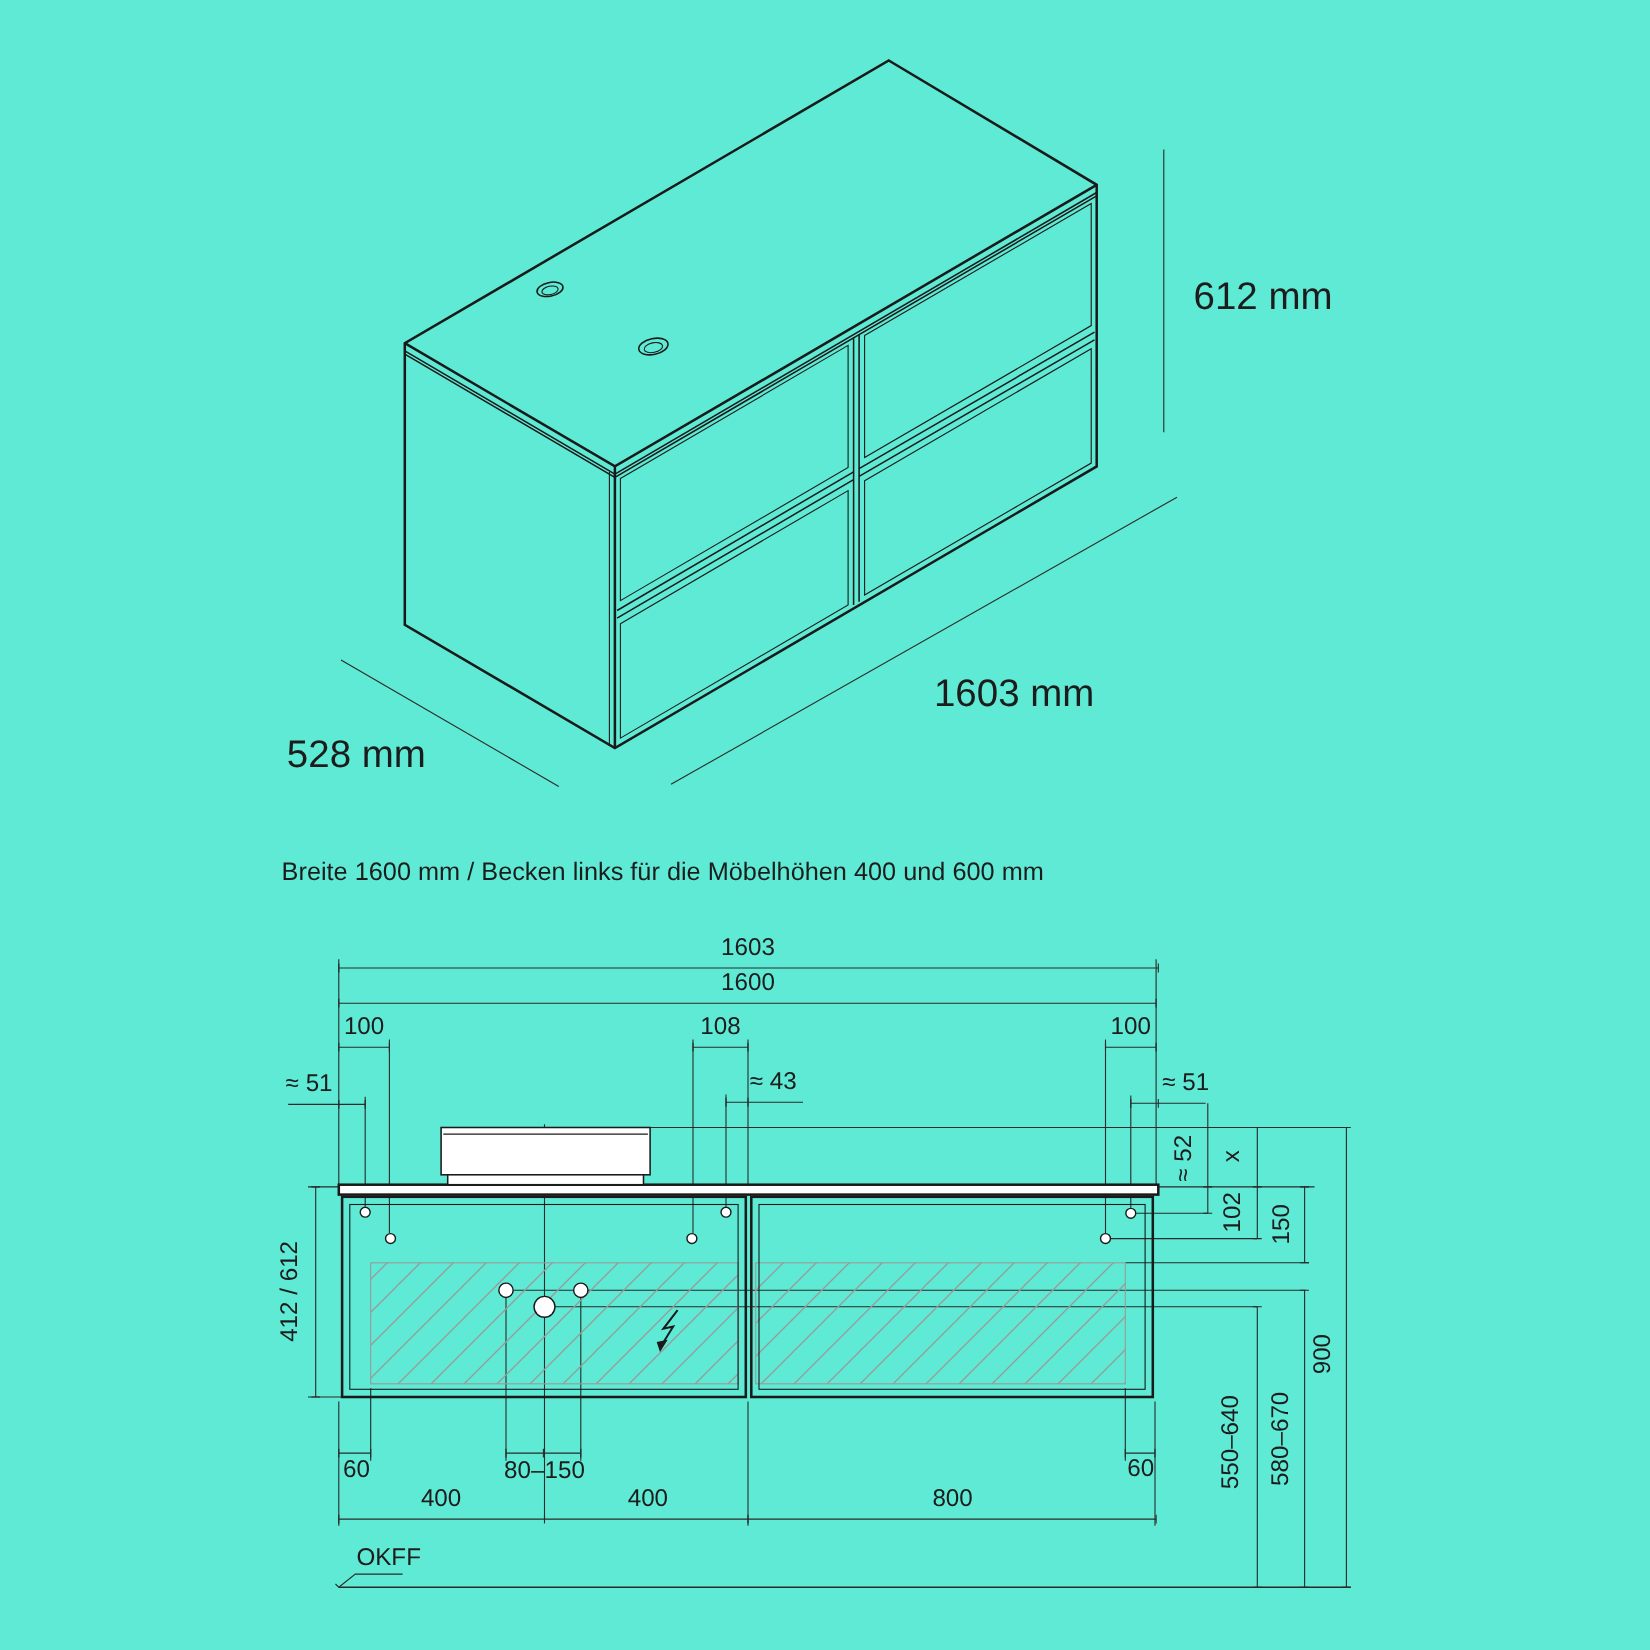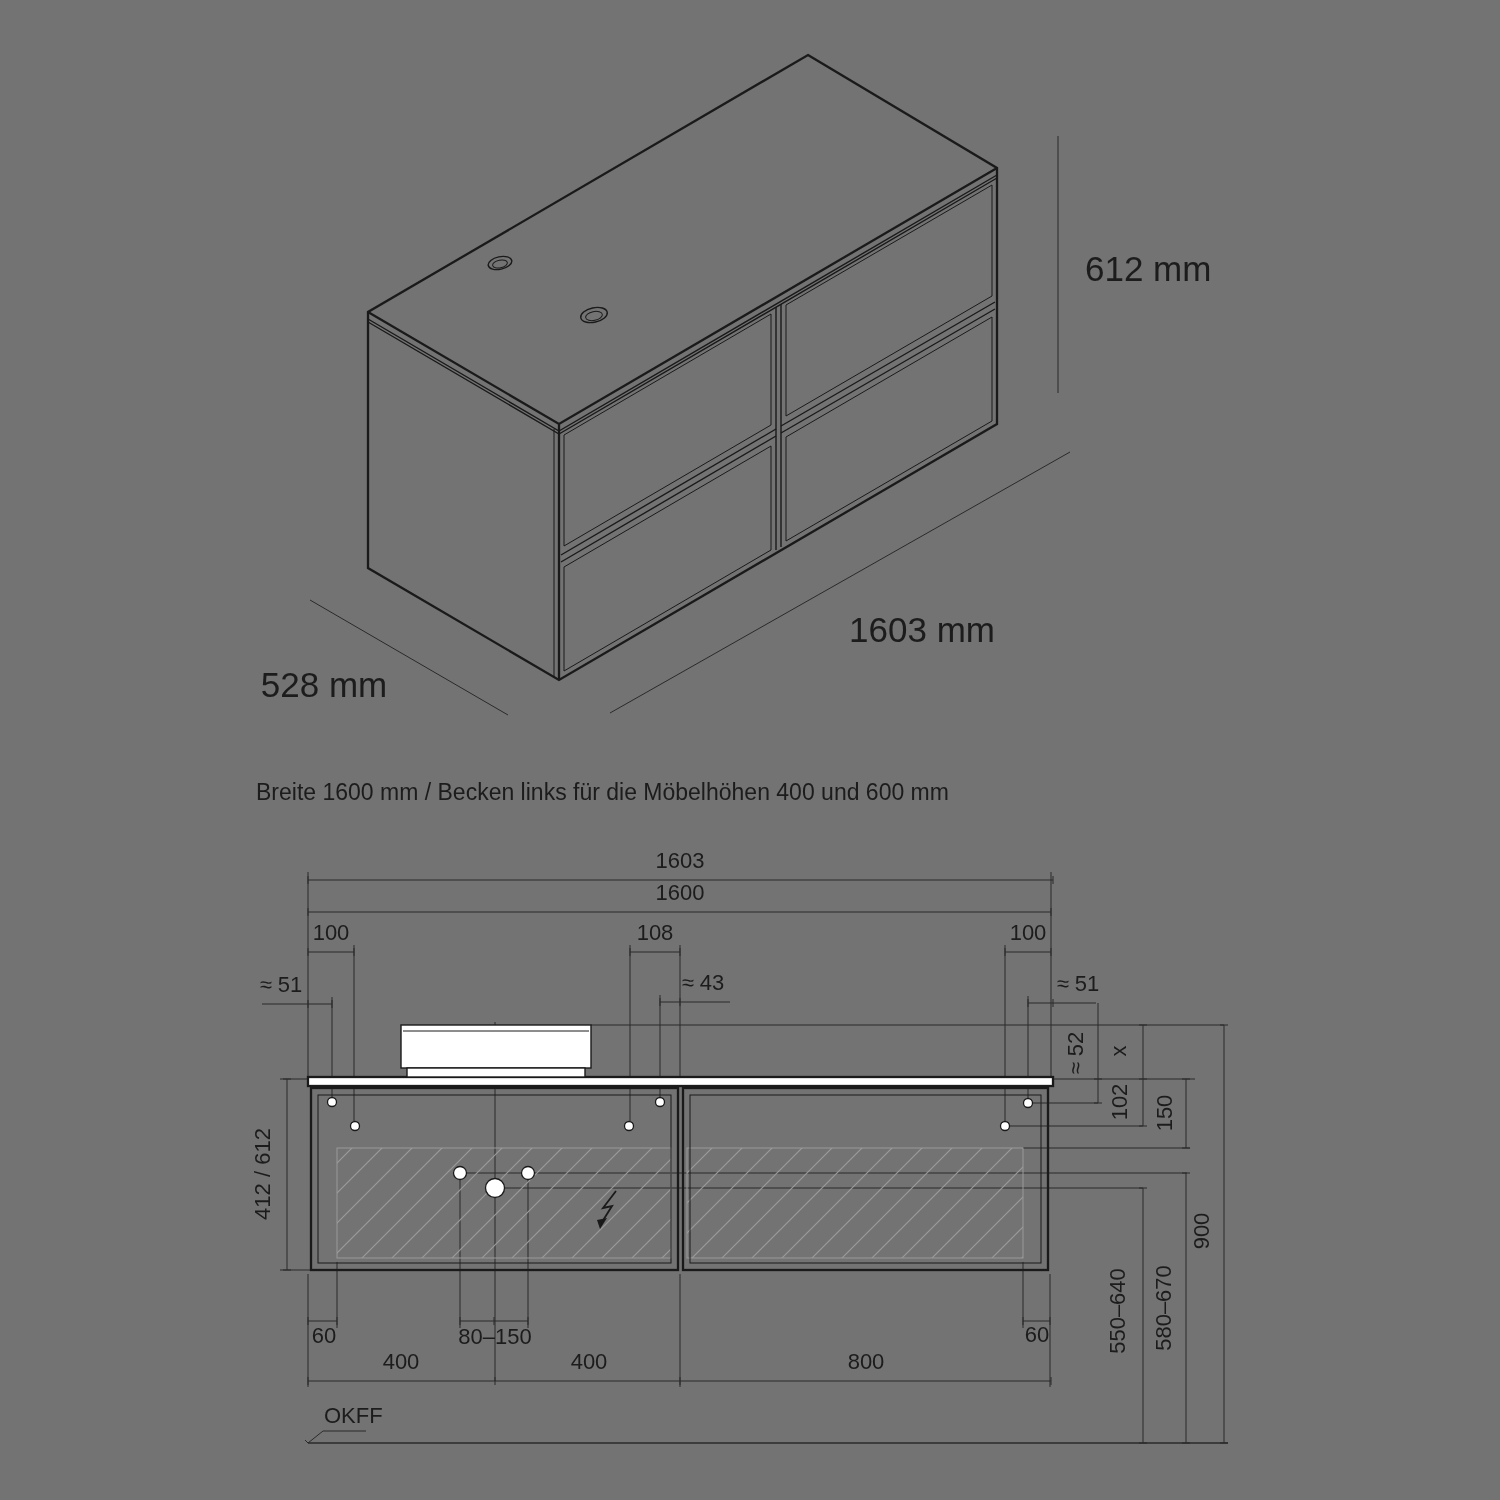--- a/index.html
+++ b/index.html
@@ -1,16 +1,16 @@
 <!DOCTYPE html>
 <html><head>
 <meta charset="utf-8">
 <style>
   html,body{margin:0;padding:0;background:#ffffff;}
-  #stage{position:relative;width:1500px;height:1500px;background:#737373;overflow:hidden;}
+  #stage{position:relative;width:1500px;height:1500px;background:#5eead4;overflow:hidden;}
   svg{display:block;}
   text{font-family:"Liberation Sans","DejaVu Sans",sans-serif;fill:#1c1c1c;}
   .t35{font-size:35px;}
   .t23{font-size:23px;}
   .t22{font-size:22px;}
   .mid{text-anchor:middle;}
   .obj{stroke:#1a1a1a;fill:none;stroke-width:2.3;stroke-linejoin:miter;}
   .obj2{stroke:#1a1a1a;fill:none;stroke-width:1.4;}
   .thin{stroke:#1a1a1a;fill:none;stroke-width:1;}
   .dim{stroke:#2a2a2a;fill:none;stroke-width:1;}

